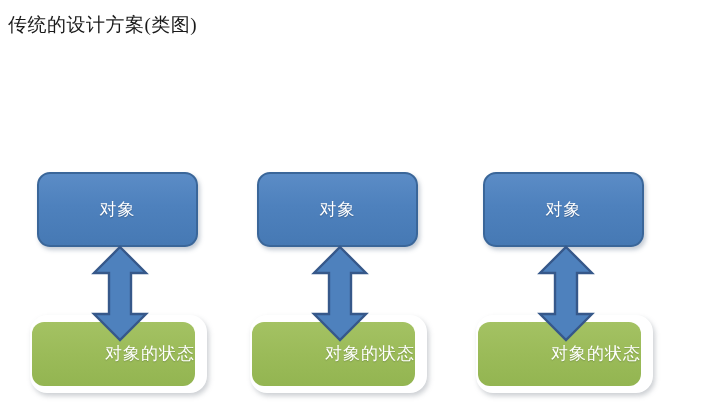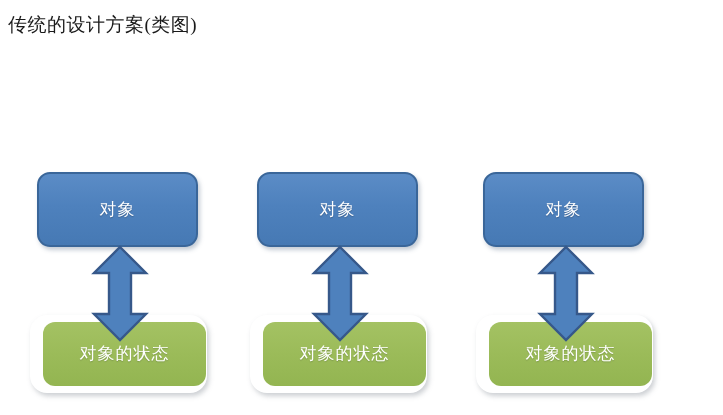--- a/index.html
+++ b/index.html
@@ -80,30 +80,30 @@
     width: 177px;
     height: 78px;
     box-sizing: border-box;
     background: #ffffff;
     border-radius: 17px;
     box-shadow: 2px 3px 5px rgba(120, 130, 140, 0.38);
     z-index: 1;
   }
   .state-box {
     position: absolute;
-    left: 13px;
+    left: 2px;
     top: 7px;
     width: 163px;
     height: 64px;
     box-sizing: border-box;
     background: linear-gradient(180deg, #a4c263 0%, #9bbb59 50%, #93b551 100%);
     border-radius: 12px;
     display: flex;
     align-items: center;
-    justify-content: center;
+    justify-content: flex-end;
   }
   .state-box .label {
     color: #ffffff;
     font-size: 17px;
     line-height: 20px;
     letter-spacing: 1px;
     text-shadow: 0 1px 1px rgba(90, 110, 60, 0.4);
   }
 
   

